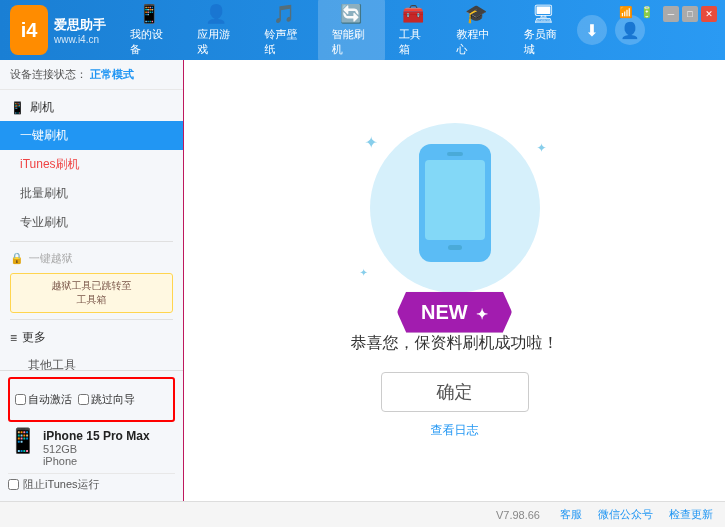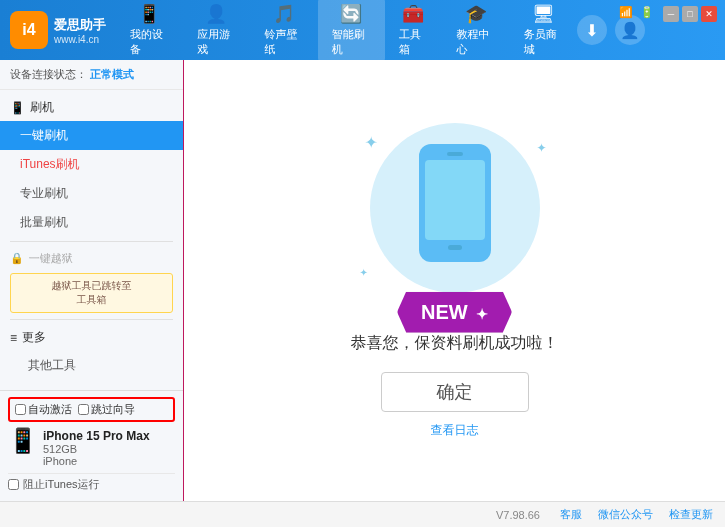--- a/index.html
+++ b/index.html
@@ -12,21 +12,21 @@
 
   <div style="position:absolute; top:6px; right:8px; display:flex; gap:3px; z-index:10;">
     <div style="color:white; font-size:11px; margin-right:4px;">📶</div>
     <div style="color:white; font-size:11px; margin-right:6px;">🔋</div>
     <div style="width:16px;height:16px;background:#aaa;border-radius:2px;display:flex;align-items:center;justify-content:center;color:white;font-size:9px;cursor:pointer;">─</div>
     <div style="width:16px;height:16px;background:#aaa;border-radius:2px;display:flex;align-items:center;justify-content:center;color:white;font-size:9px;cursor:pointer;">□</div>
     <div style="width:16px;height:16px;background:#e74c3c;border-radius:2px;display:flex;align-items:center;justify-content:center;color:white;font-size:9px;cursor:pointer;">✕</div>
   </div>
 
   <div style="display:flex;align-items:center;gap:6px;margin-right:10px;">
-    <div style="width:38px;height:38px;background:#ff8c00;border-radius:8px;display:flex;align-items:center;justify-content:center;color:white;font-weight:bold;font-size:16px;">i4</div>
+    <div style="width:38px;height:50px;background:#ff8c00;border-radius:8px;display:flex;align-items:center;justify-content:center;color:white;font-weight:bold;font-size:20px;">i4</div>
     <div>
       <div style="color:white;font-size:13px;font-weight:bold;">爱思助手</div>
       <div style="color:rgba(255,255,255,0.8);font-size:10px;">www.i4.cn</div>
     </div>
   </div>
 
   <div style="display:flex;flex:1;justify-content:center;gap:0;">
     <div style="display:flex;flex-direction:column;align-items:center;padding:5px 14px;color:white;cursor:pointer;font-size:11px;gap:2px;">
       <span style="font-size:18px;">📱</span>
       <span>我的设备</span>
@@ -73,22 +73,22 @@
         <span style="color:#2196f3;font-weight:bold;">正常模式</span>
       </div>
 
       <div style="padding-top:4px;">
         <div style="padding:5px 10px;font-size:12px;color:#333;display:flex;align-items:center;gap:5px;cursor:pointer;">
           <span style="color:#2196f3;">📱</span>
           <span>刷机</span>
         </div>
         <div style="padding:6px 20px;font-size:12px;color:white;background:#2196f3;cursor:pointer;">一键刷机</div>
         <div style="padding:6px 20px;font-size:12px;color:#ef4444;cursor:pointer;">iTunes刷机</div>
+        <div style="padding:6px 20px;font-size:12px;color:#555;cursor:pointer;">批量刷机</div>
         <div style="padding:6px 20px;font-size:12px;color:#555;cursor:pointer;">专业刷机</div>
-        <div style="padding:6px 20px;font-size:12px;color:#555;cursor:pointer;">批量刷机</div>
       </div>
 
       <div style="height:1px;background:#e0e0e0;margin:4px 10px;"></div>
 
       <div>
         <div style="padding:5px 10px;font-size:11px;color:#aaa;display:flex;align-items:center;gap:5px;">
           <span>🔒</span>
           <span>一键越狱</span>
         </div>
         <div style="margin:2px 10px 6px;padding:5px 19px;background:#fff8e1;border:1px solid #ffd54f;border-radius:3px;font-size:10px;color:#795548;text-align:center;">
@@ -103,21 +103,21 @@
           <span>≡</span>
           <span>更多</span>
         </div>
         <div style="padding:6px 28px;font-size:12px;color:#555;cursor:pointer;">其他工具</div>
 
       </div>
     </div>
 
     <div style="border-top:1px solid #ddd;padding:6px 8px;">
 
-      <div style="display:flex;align-items:center;gap:6px;border:2px solid red;border-radius:3px;padding:3px 5px;margin-bottom:5px;">
+      <div style="display:flex;align-items:center;gap:6px;border:2px solid red;border-radius:3px;padding:13px 5px;margin-bottom:5px;">
         <label style="display:flex;align-items:center;gap:2px;font-size:11px;color:#333;cursor:pointer;">
           <input type="checkbox" style="width: 11px; height: 11px;">
           <span>自动激活</span>
         </label>
         <label style="display:flex;align-items:center;gap:2px;font-size:11px;color:#333;cursor:pointer;">
           <input type="checkbox" style="width: 11px; height: 11px;">
           <span>跳过向导</span>
         </label>
       </div>
 

